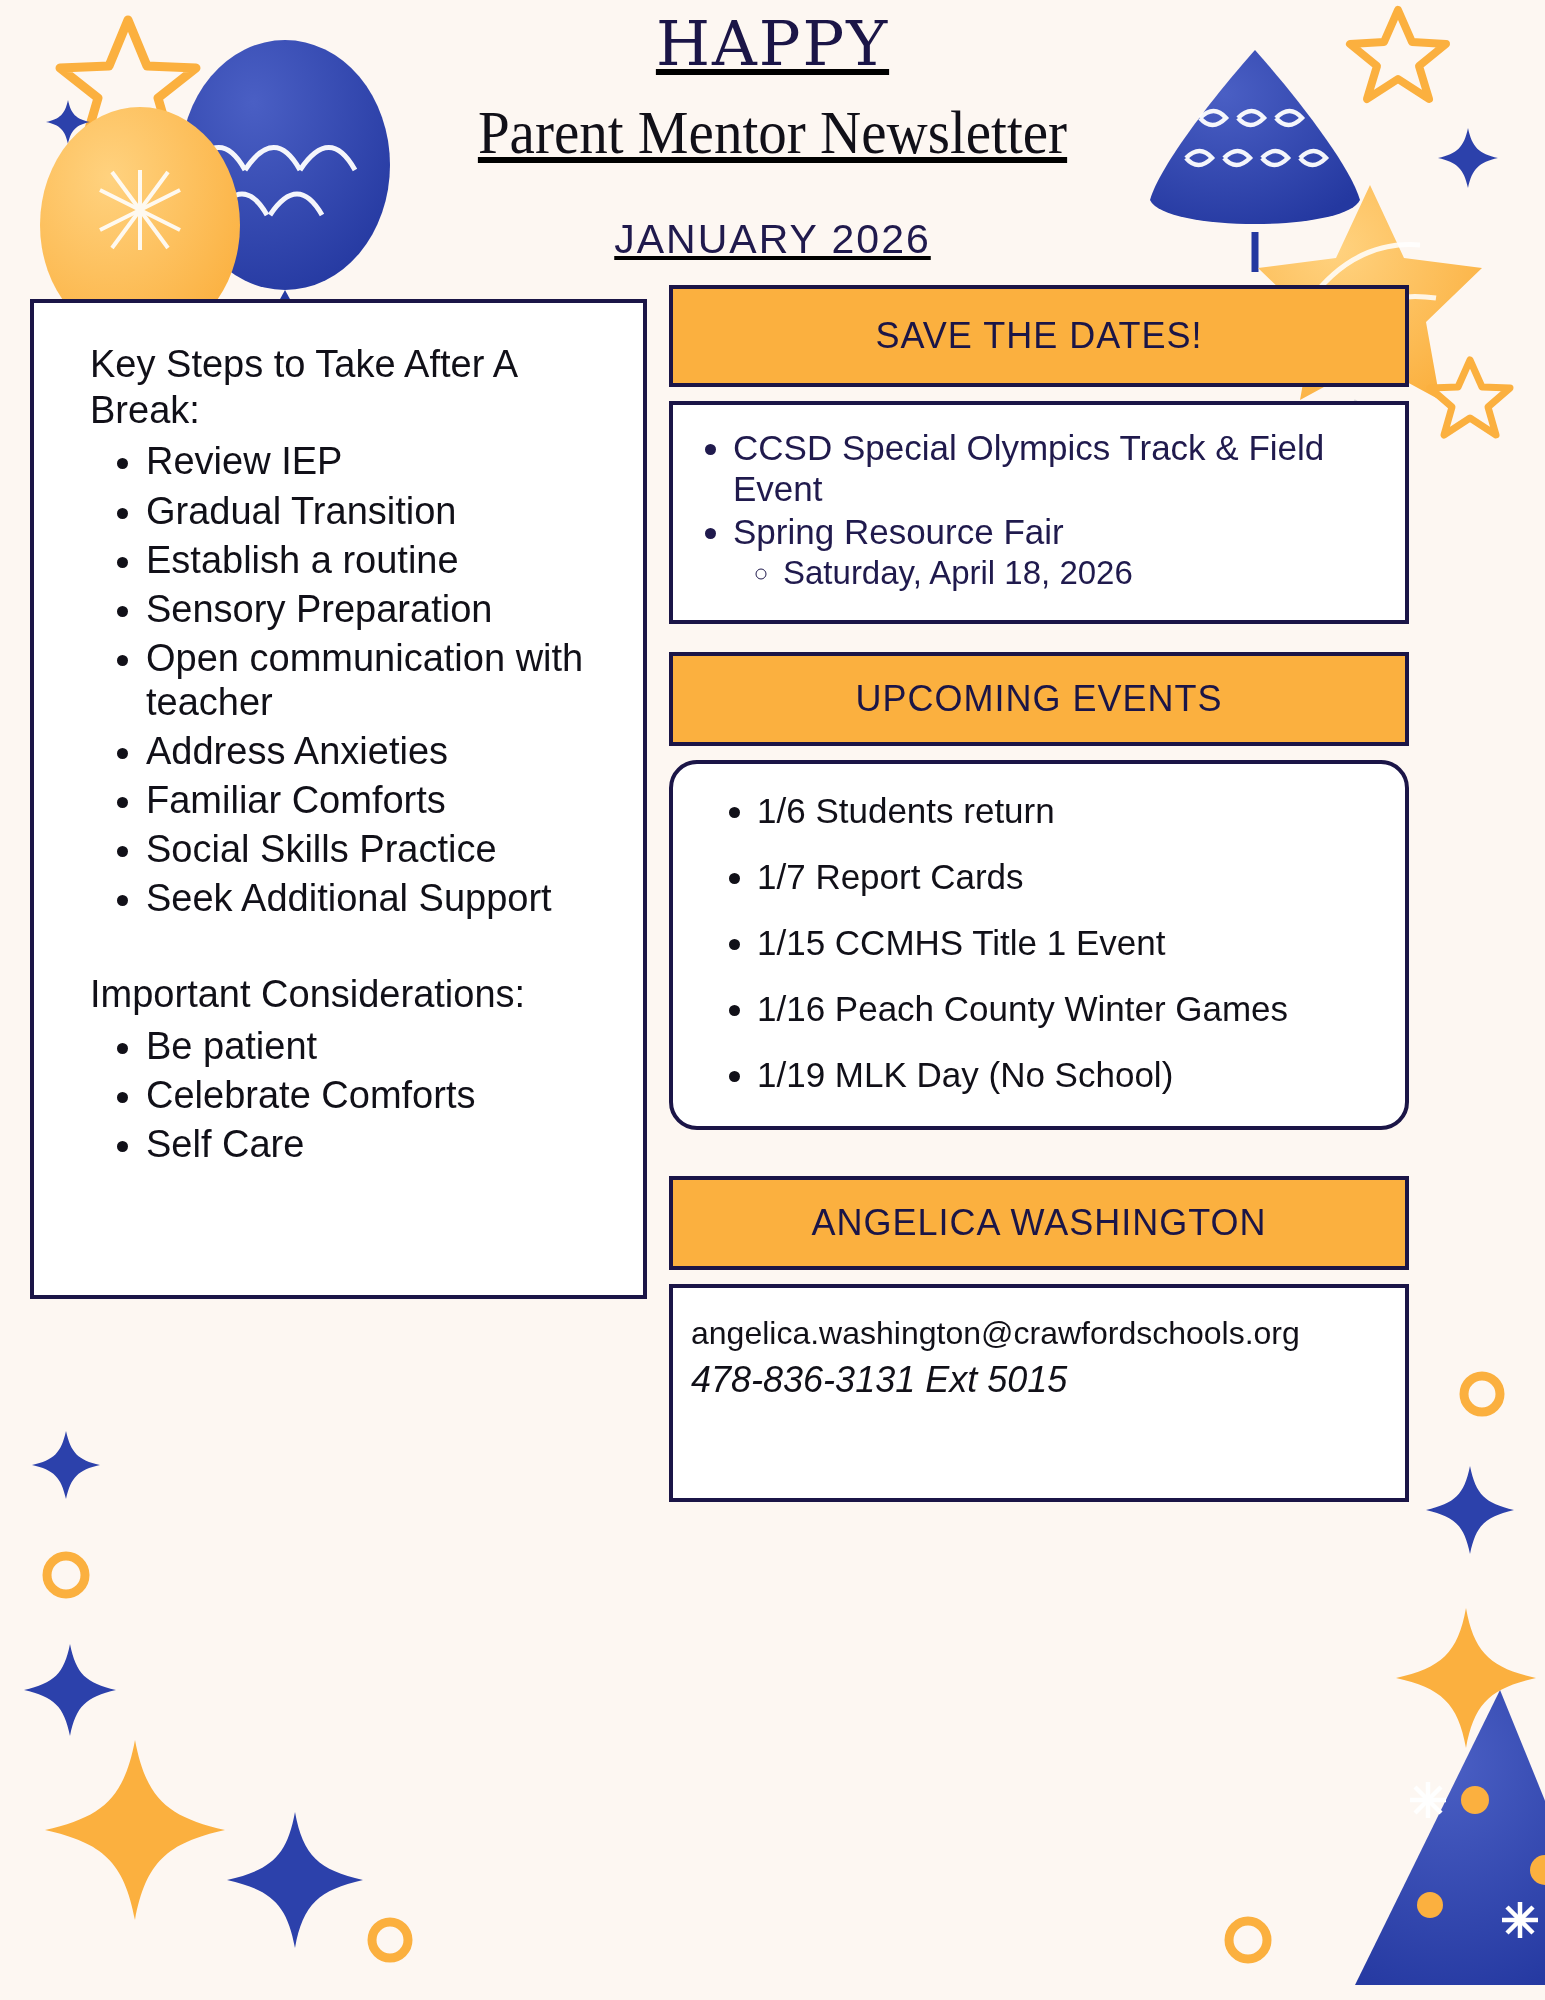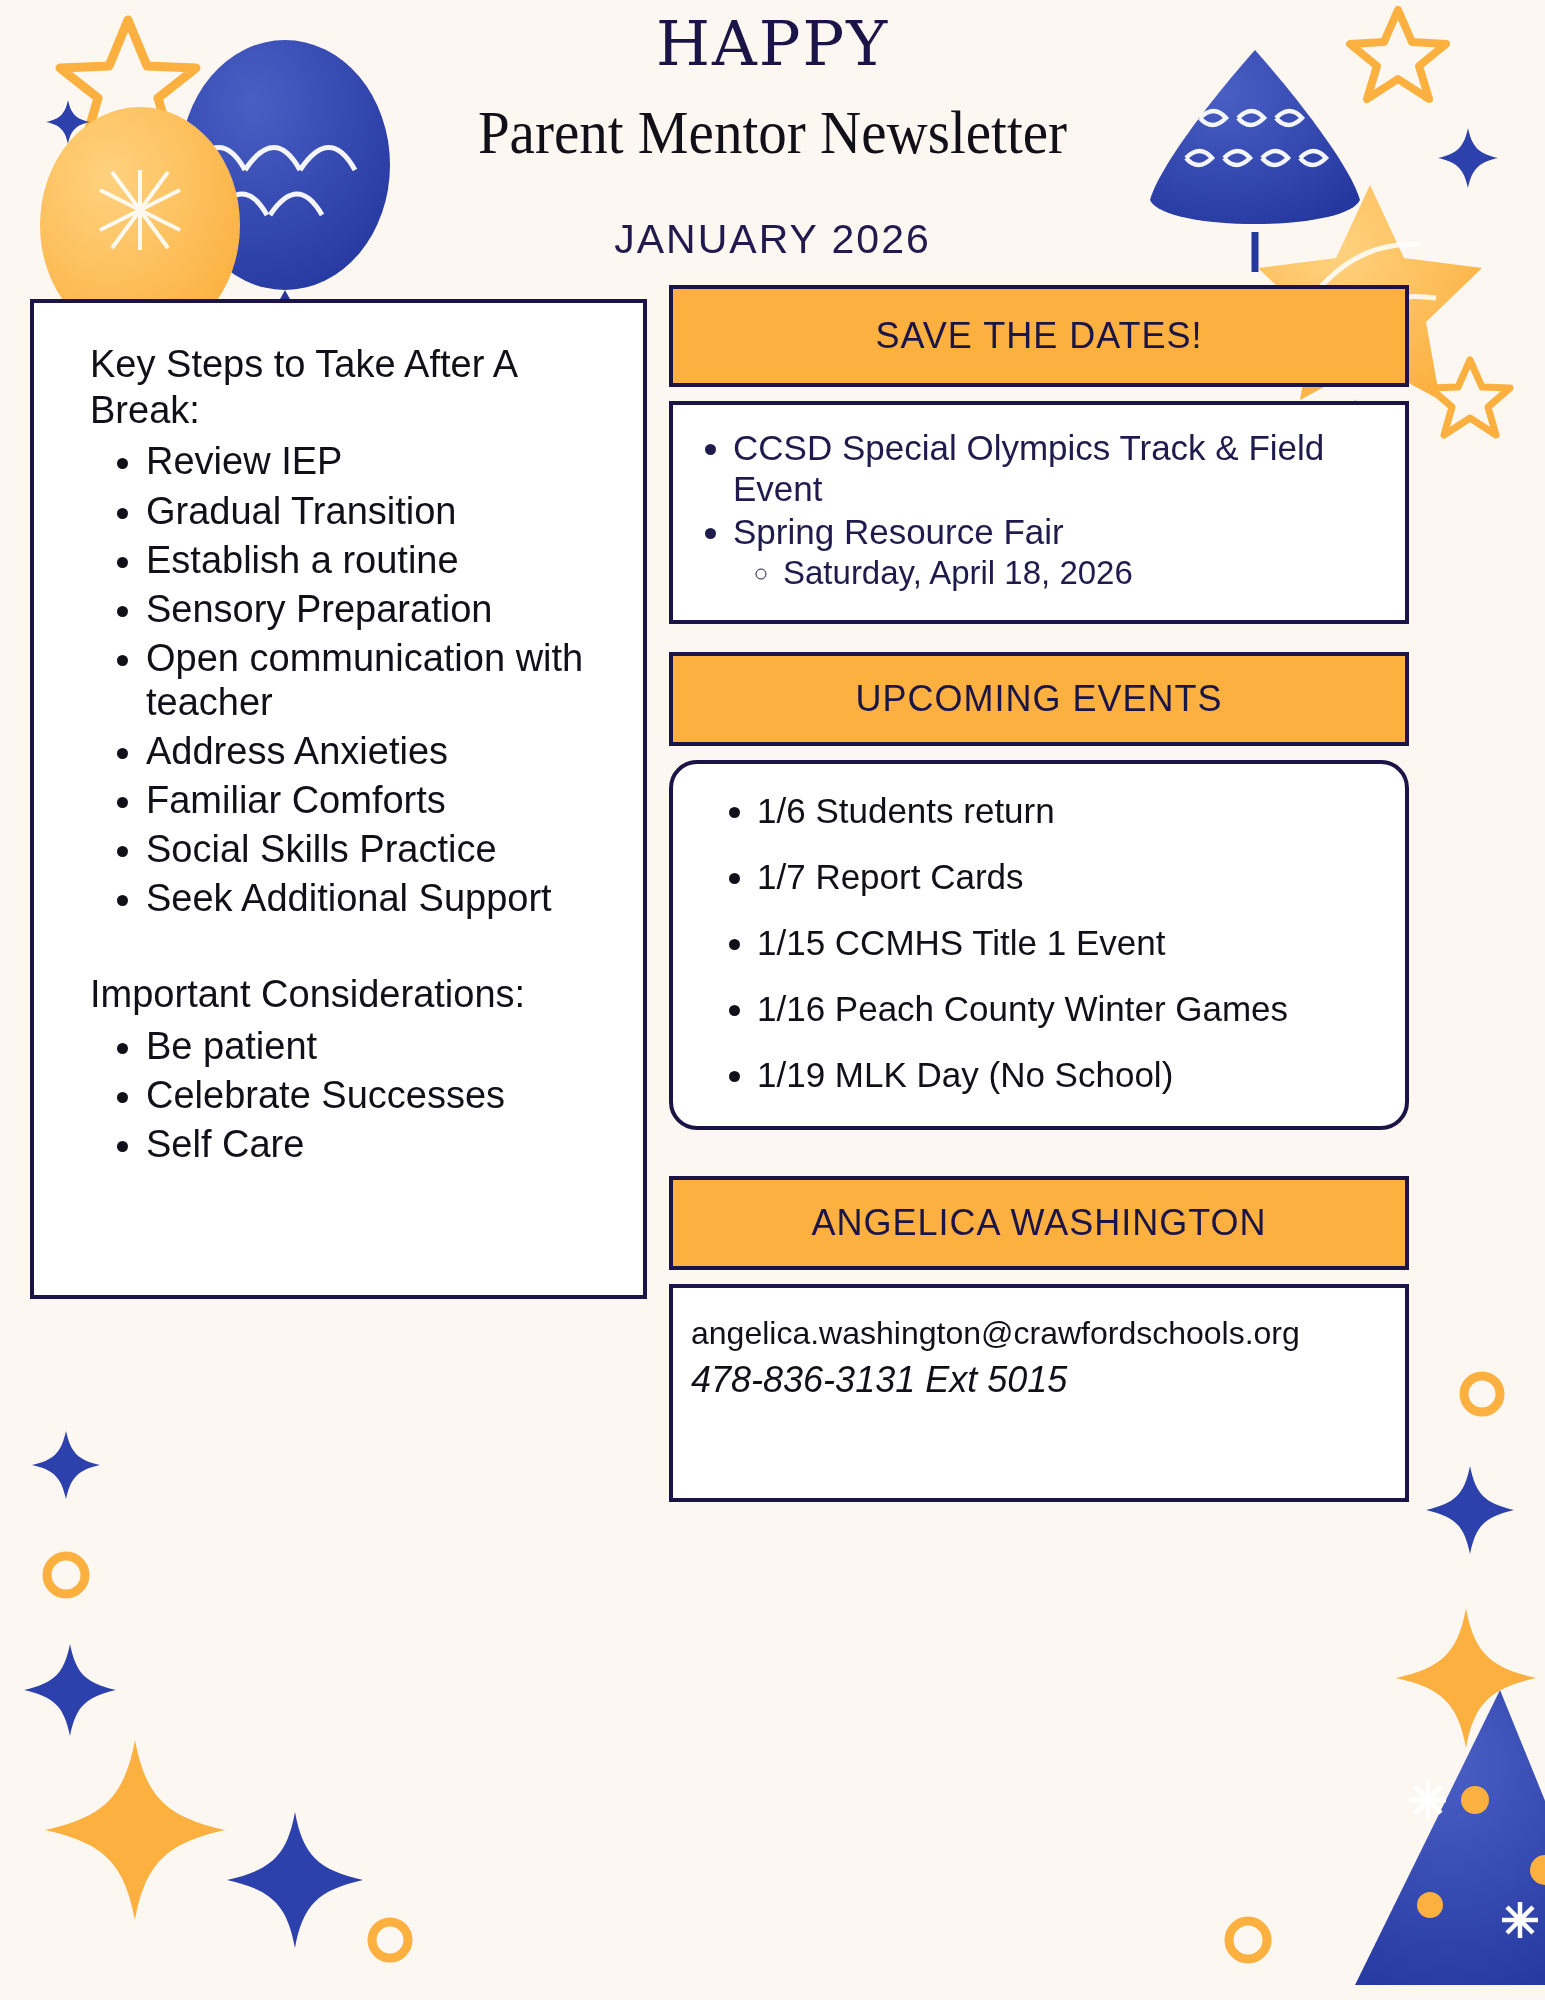--- a/index.html
+++ b/index.html
@@ -28,20 +28,21 @@
     height: 2000px;
     z-index: 1;
   }
 
   
   .header {
     position: relative;
     z-index: 3;
     text-align: center;
     padding-top: 14px;
+    text-decoration: underline;
   }
   .hny {
     font-family: "DejaVu Serif", serif;
     color: #1b1547;
     letter-spacing: 2px;
     line-height: 0.98;
   }
   .hny-line1 {
     font-size: 62px;
     font-weight: 400;
@@ -345,21 +346,21 @@
           <li>Familiar Comforts</li>
           <li>Social Skills Practice</li>
           <li>Seek Additional Support</li>
         </ul>
 
         <div class="spacer-block"></div>
 
         <div class="heading-text">Important Considerations:</div>
         <ul class="bullets">
           <li>Be patient</li>
-          <li>Celebrate Successes</li>
+          <li>Celebrate Comforts</li>
           <li>Self Care</li>
         </ul>
       </div>
     </div>
 
     <div class="col-right">
 
       <div class="band">SAVE THE DATES!</div>
       <div class="card dates-card">
         <ul class="dates-list">

